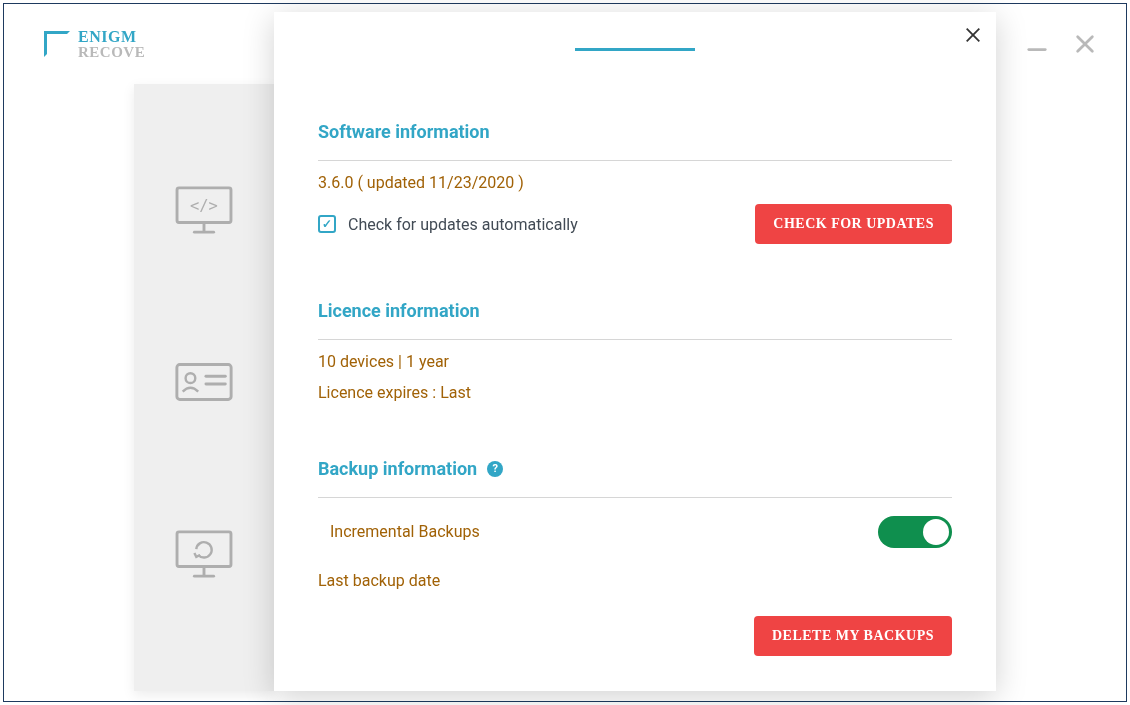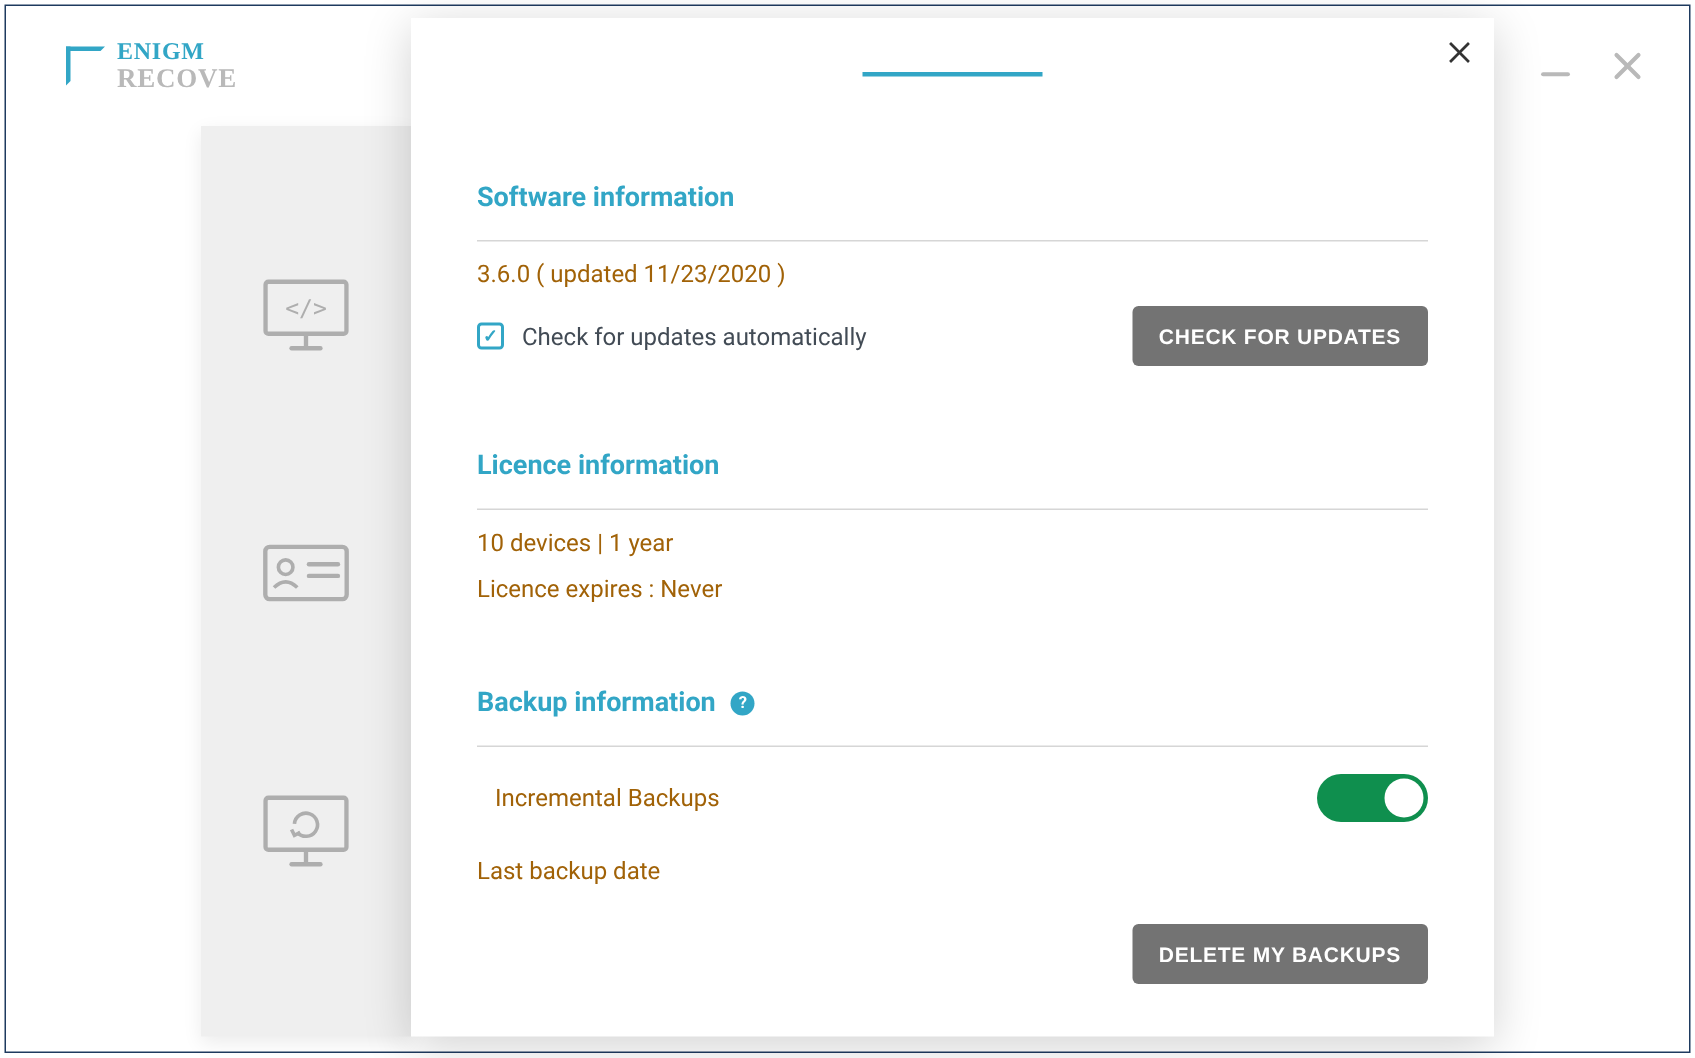--- a/index.html
+++ b/index.html
@@ -35,21 +35,21 @@
     font-family: Liberation Serif, serif;
   }
   .logo-mark {
     width: 26px; height: 26px;
     border: 3px solid #32a6c6;
     border-right-color: transparent;
     border-bottom-color: transparent;
     position: relative;
   }
   .logo-text { line-height: 1; font-size: 16px; letter-spacing: 0.5px; }
-  .logo-text .l2 { color: #b9b9b9; font-size: 18px; display:block; }
+  .logo-text .l2 { color: #b9b9b9; font-size: 15px; display:block; }
   .win-controls { display: flex; gap: 26px; align-items: center; }
   .win-controls .ic { width: 22px; height: 22px; color: #b9b9b9; cursor: pointer; }
 
   .sidebar {
     position: absolute;
     top: 80px; bottom: 10px; left: 130px;
     width: 140px;
     background: #efefef;
     display: flex;
     flex-direction: column;
@@ -112,29 +112,30 @@
     display: flex; justify-content: space-between; align-items: center;
     margin-top: 10px;
   }
   .check-row { display:flex; align-items:center; gap: 12px; color:#424b55; font-size:16px;}
   .checkbox {
     width: 18px; height: 18px; border: 2px solid #32a6c6; border-radius: 3px;
     display:flex; align-items:center; justify-content:center;
     color:#32a6c6; font-size:12px; font-weight:700;
   }
   .btn {
-    background: #737373;
+    background: #ef4444;
     color: #fff;
     border: none;
     border-radius: 4px;
     padding: 12px 18px;
     font-size: 14px;
     font-weight: 700;
     letter-spacing: 0.5px;
     cursor: pointer;
+    font-family: Liberation Serif, serif;
   }
   .toggle {
     width: 74px; height: 32px; border-radius: 16px;
     background: #0f8f4e; position: relative; cursor:pointer;
   }
   .toggle .knob {
     position:absolute; top:3px; right:3px;
     width:26px; height:26px; border-radius:50%; background:#fff;
   }
   .del-row { display:flex; justify-content:flex-end; margin-top: 26px;}
@@ -202,21 +203,21 @@
           <div class="checkbox">✓</div>
           <span>Check for updates automatically</span>
         </div>
         <button class="btn">CHECK FOR UPDATES</button>
       </div>
     </div>
 
     <div class="section">
       <div class="section-heading">Licence information</div>
       <div class="body-text">10 devices | 1 year</div>
-      <div class="body-text">Licence expires : Never</div>
+      <div class="body-text">Licence expires : Last</div>
     </div>
 
     <div class="section" style="margin-bottom:0">
       <div class="section-heading">
         <span>Backup information</span>
         <span class="help-badge">?</span>
       </div>
       <div class="row">
         <div class="body-text" style="margin:12px">Incremental Backups</div>
         <div class="toggle">

